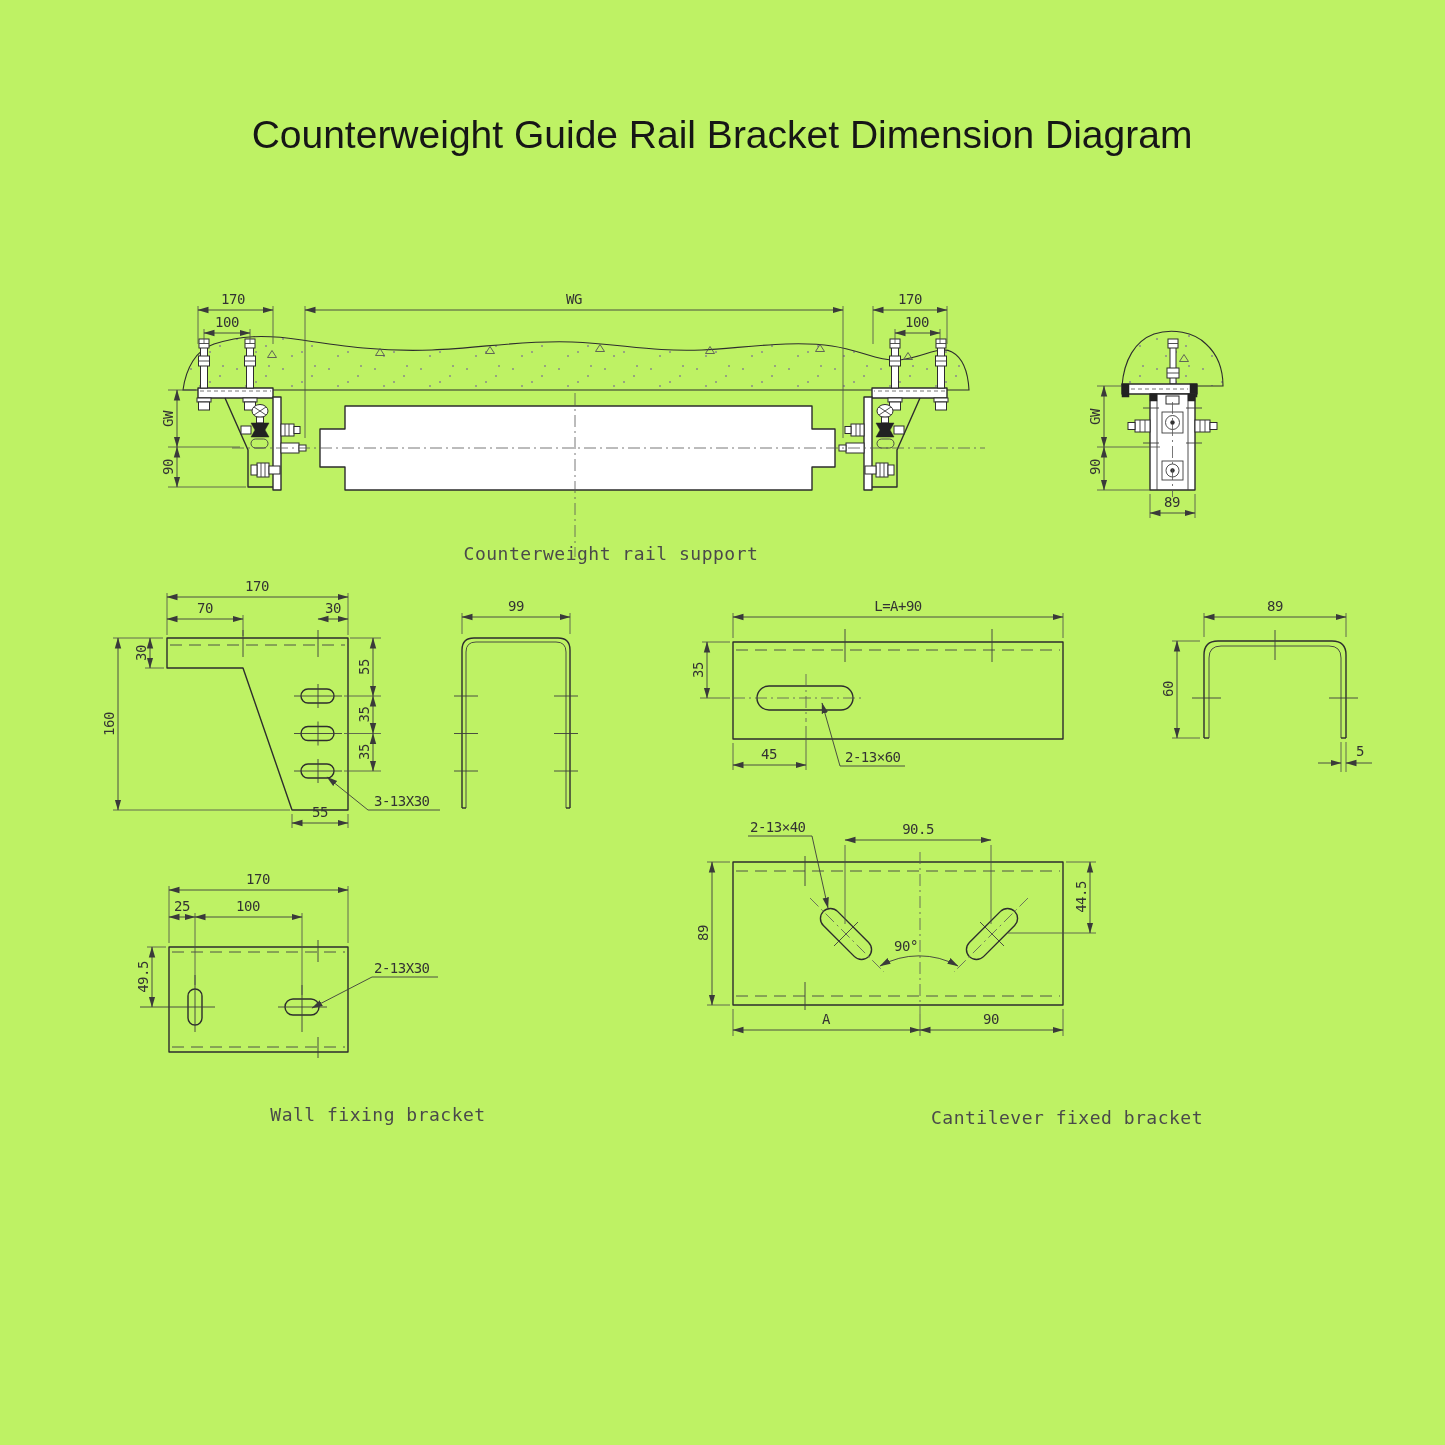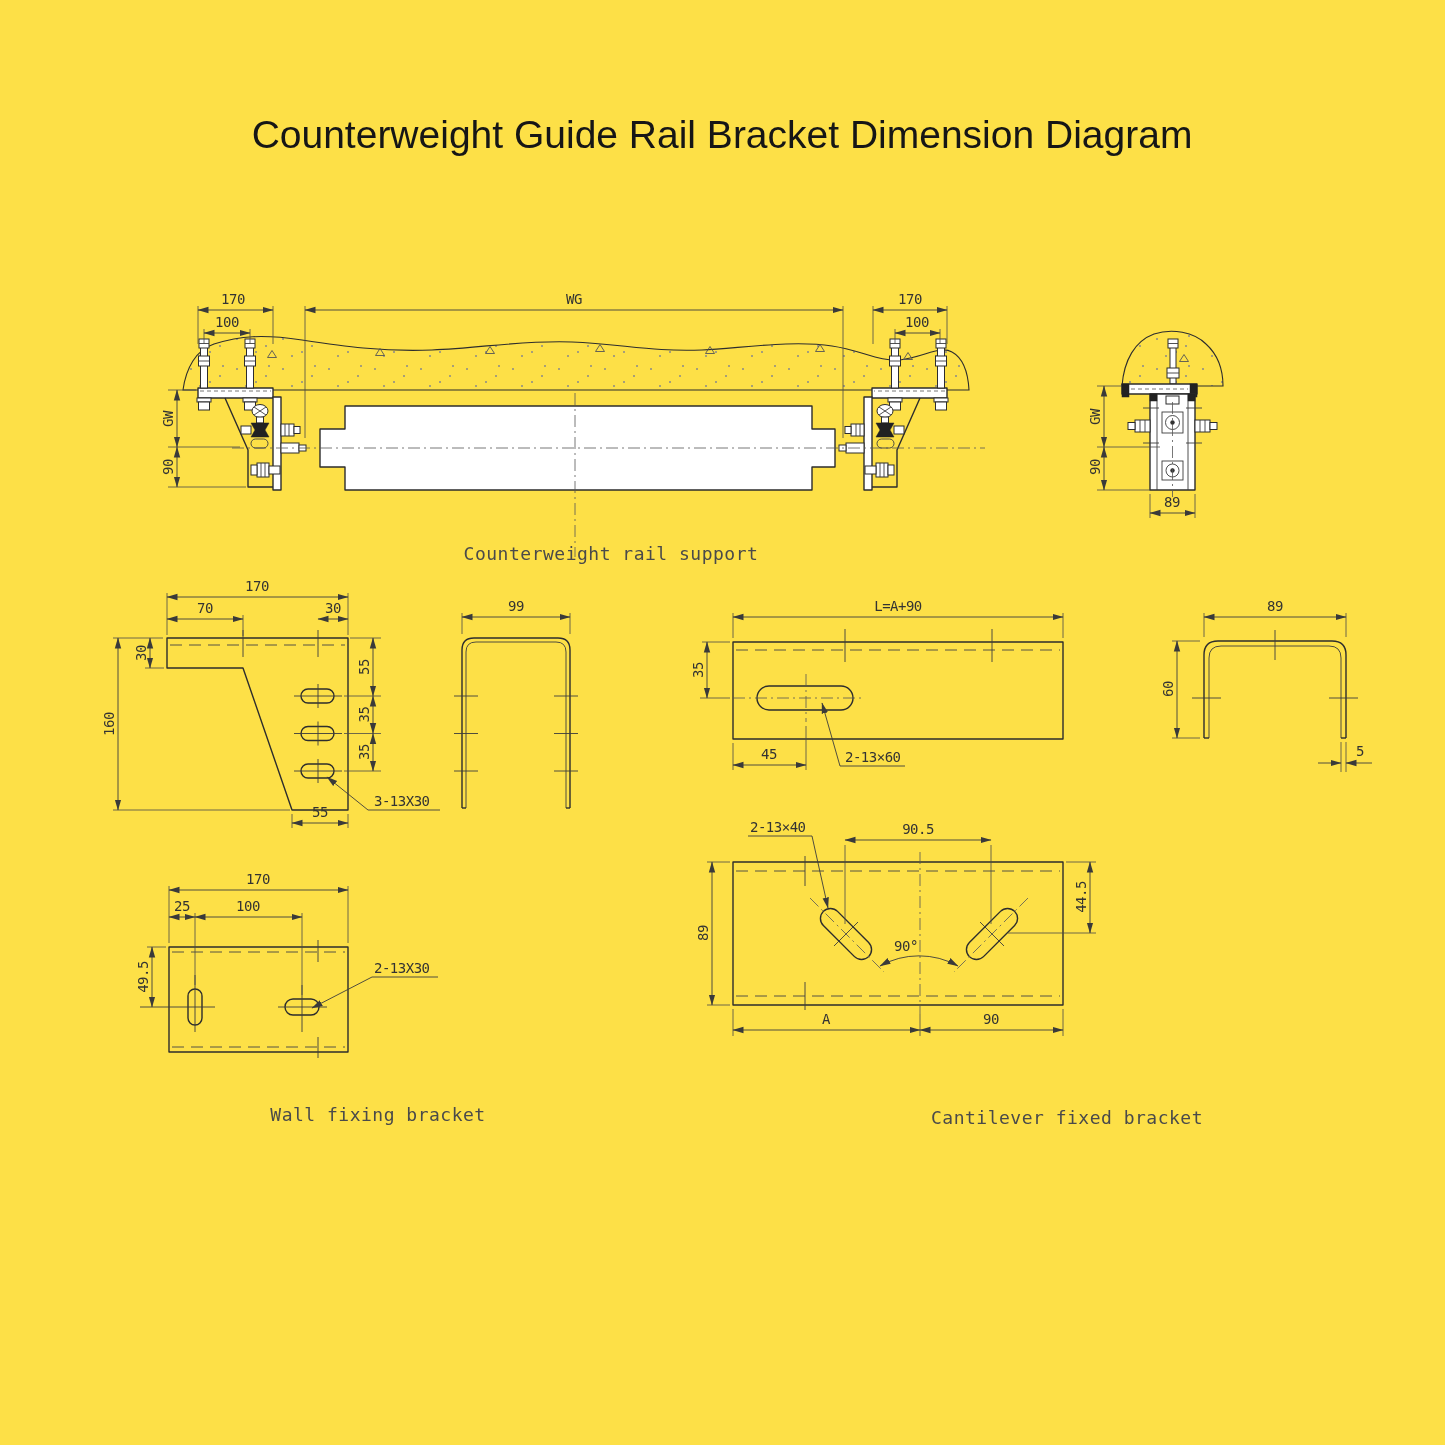--- a/index.html
+++ b/index.html
@@ -1,16 +1,16 @@
 <!DOCTYPE html>
 <html><head>
 <meta charset="utf-8">
 <style>
   html,body{margin:0;padding:0;background:#fff;}
-  .page{position:relative;width:1445px;height:1445px;background:#fde047;overflow:hidden;
+  .page{position:relative;width:1445px;height:1445px;background:#bef264;overflow:hidden;
         font-family:"Liberation Sans",sans-serif;}
   svg{position:absolute;inset:0;}
   .obj{fill:none;stroke:#2d2d2d;stroke-width:1.4;stroke-linejoin:round;}
   .objw{fill:#ffffff;stroke:#2d2d2d;stroke-width:1.4;stroke-linejoin:round;}
   .hw{fill:#ffffff;stroke:#2d2d2d;stroke-width:1;}
   .thin{fill:none;stroke:#3c3c3c;stroke-width:0.9;}
   .dim{fill:none;stroke:#3c3c3c;stroke-width:0.9;}
   .ext{fill:none;stroke:#4a4a4a;stroke-width:0.8;}
   .dash2{fill:none;stroke:#555;stroke-width:0.8;stroke-dasharray:4 3;}
   .dashL{fill:none;stroke:#444;stroke-width:0.9;stroke-dasharray:12 7;}

